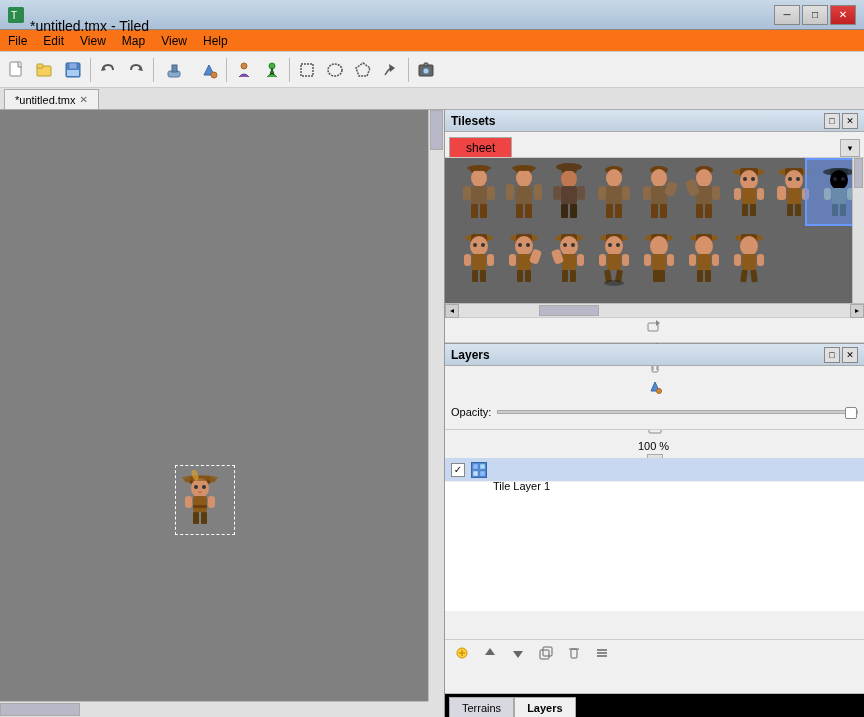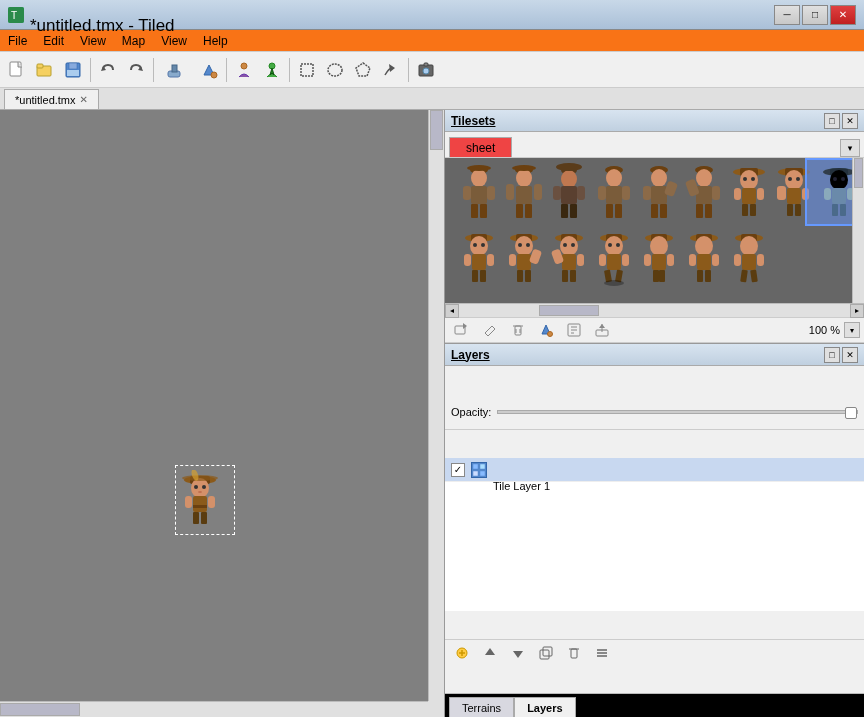--- a/index.html
+++ b/index.html
@@ -10,21 +10,21 @@
       background: linear-gradient(to bottom, #c8d8e8, #aac0d8);
       height: 30px;
       display: flex;
       align-items: center;
       padding: 0 8px;
       border-bottom: 1px solid #888;
       justify-content: space-between;
     }
     .titlebar-left { display: flex; align-items: center; gap: 6px; }
     .titlebar-icon { width: 16px; height: 16px; background: #4a8; border-radius: 2px; }
-    .titlebar-title { font-size: 17px; font-weight: normal; margin-top: 22px; }
+    .titlebar-title { font-size: 14px; font-weight: normal; margin-top: 22px; }
     .titlebar-controls { display: flex; gap: 2px; }
     .titlebar-btn {
       width: 26px; height: 20px; border: 1px solid #888;
       background: linear-gradient(to bottom, #e0e0e0, #c8c8c8);
       cursor: pointer; display: flex; align-items: center; justify-content: center; font-size: 10px;
     }
     .titlebar-btn.close { background: linear-gradient(to bottom, #e04040, #c02020); color: white; }
 
     
     .menubar {
@@ -154,21 +154,21 @@
     }
     .panel-header {
       background: linear-gradient(to bottom, #d8e4f0, #c0d0e0);
       height: 22px;
       display: flex;
       align-items: center;
       justify-content: space-between;
       padding: 0 6px;
       border-bottom: 1px solid #aaa;
     }
-    .panel-header-title { font-size: 12px; font-weight: bold; text-decoration: underline; }
+    .panel-header-title { font-size: 12px; font-weight: bold; }
     .panel-header-btns { display: flex; gap: 2px; }
     .panel-header-btn {
       width: 16px; height: 16px; border: 1px solid #888;
       background: #e0e0e0; cursor: pointer; display: flex; align-items: center; justify-content: center; font-size: 9px;
     }
     .tileset-tab {
       padding: 2px 16px;
       border: 1px solid #aaa;
       border-bottom: none;
       background: #e0e0e0;
@@ -194,22 +194,23 @@
     .sprite-cell.selected { background: rgba(100,150,255,0.5); outline: 2px solid #6699ff; }
 
     
     .tileset-toolbar {
       height: 26px;
       background: #f0f0f0;
       border-top: 1px solid #ccc;
       border-bottom: 1px solid #ccc;
       display: flex;
       align-items: center;
-      padding: 0 4px;
+      padding: 0 20px;
       gap: 2px;
+      flex-direction: column;
     }
     .tileset-scroll {
       height: 14px;
       background: #e0e0e0;
       border-top: 1px solid #bbb;
       display: flex;
       align-items: center;
     }
     .ts-scroll-inner {
       flex: 1;

